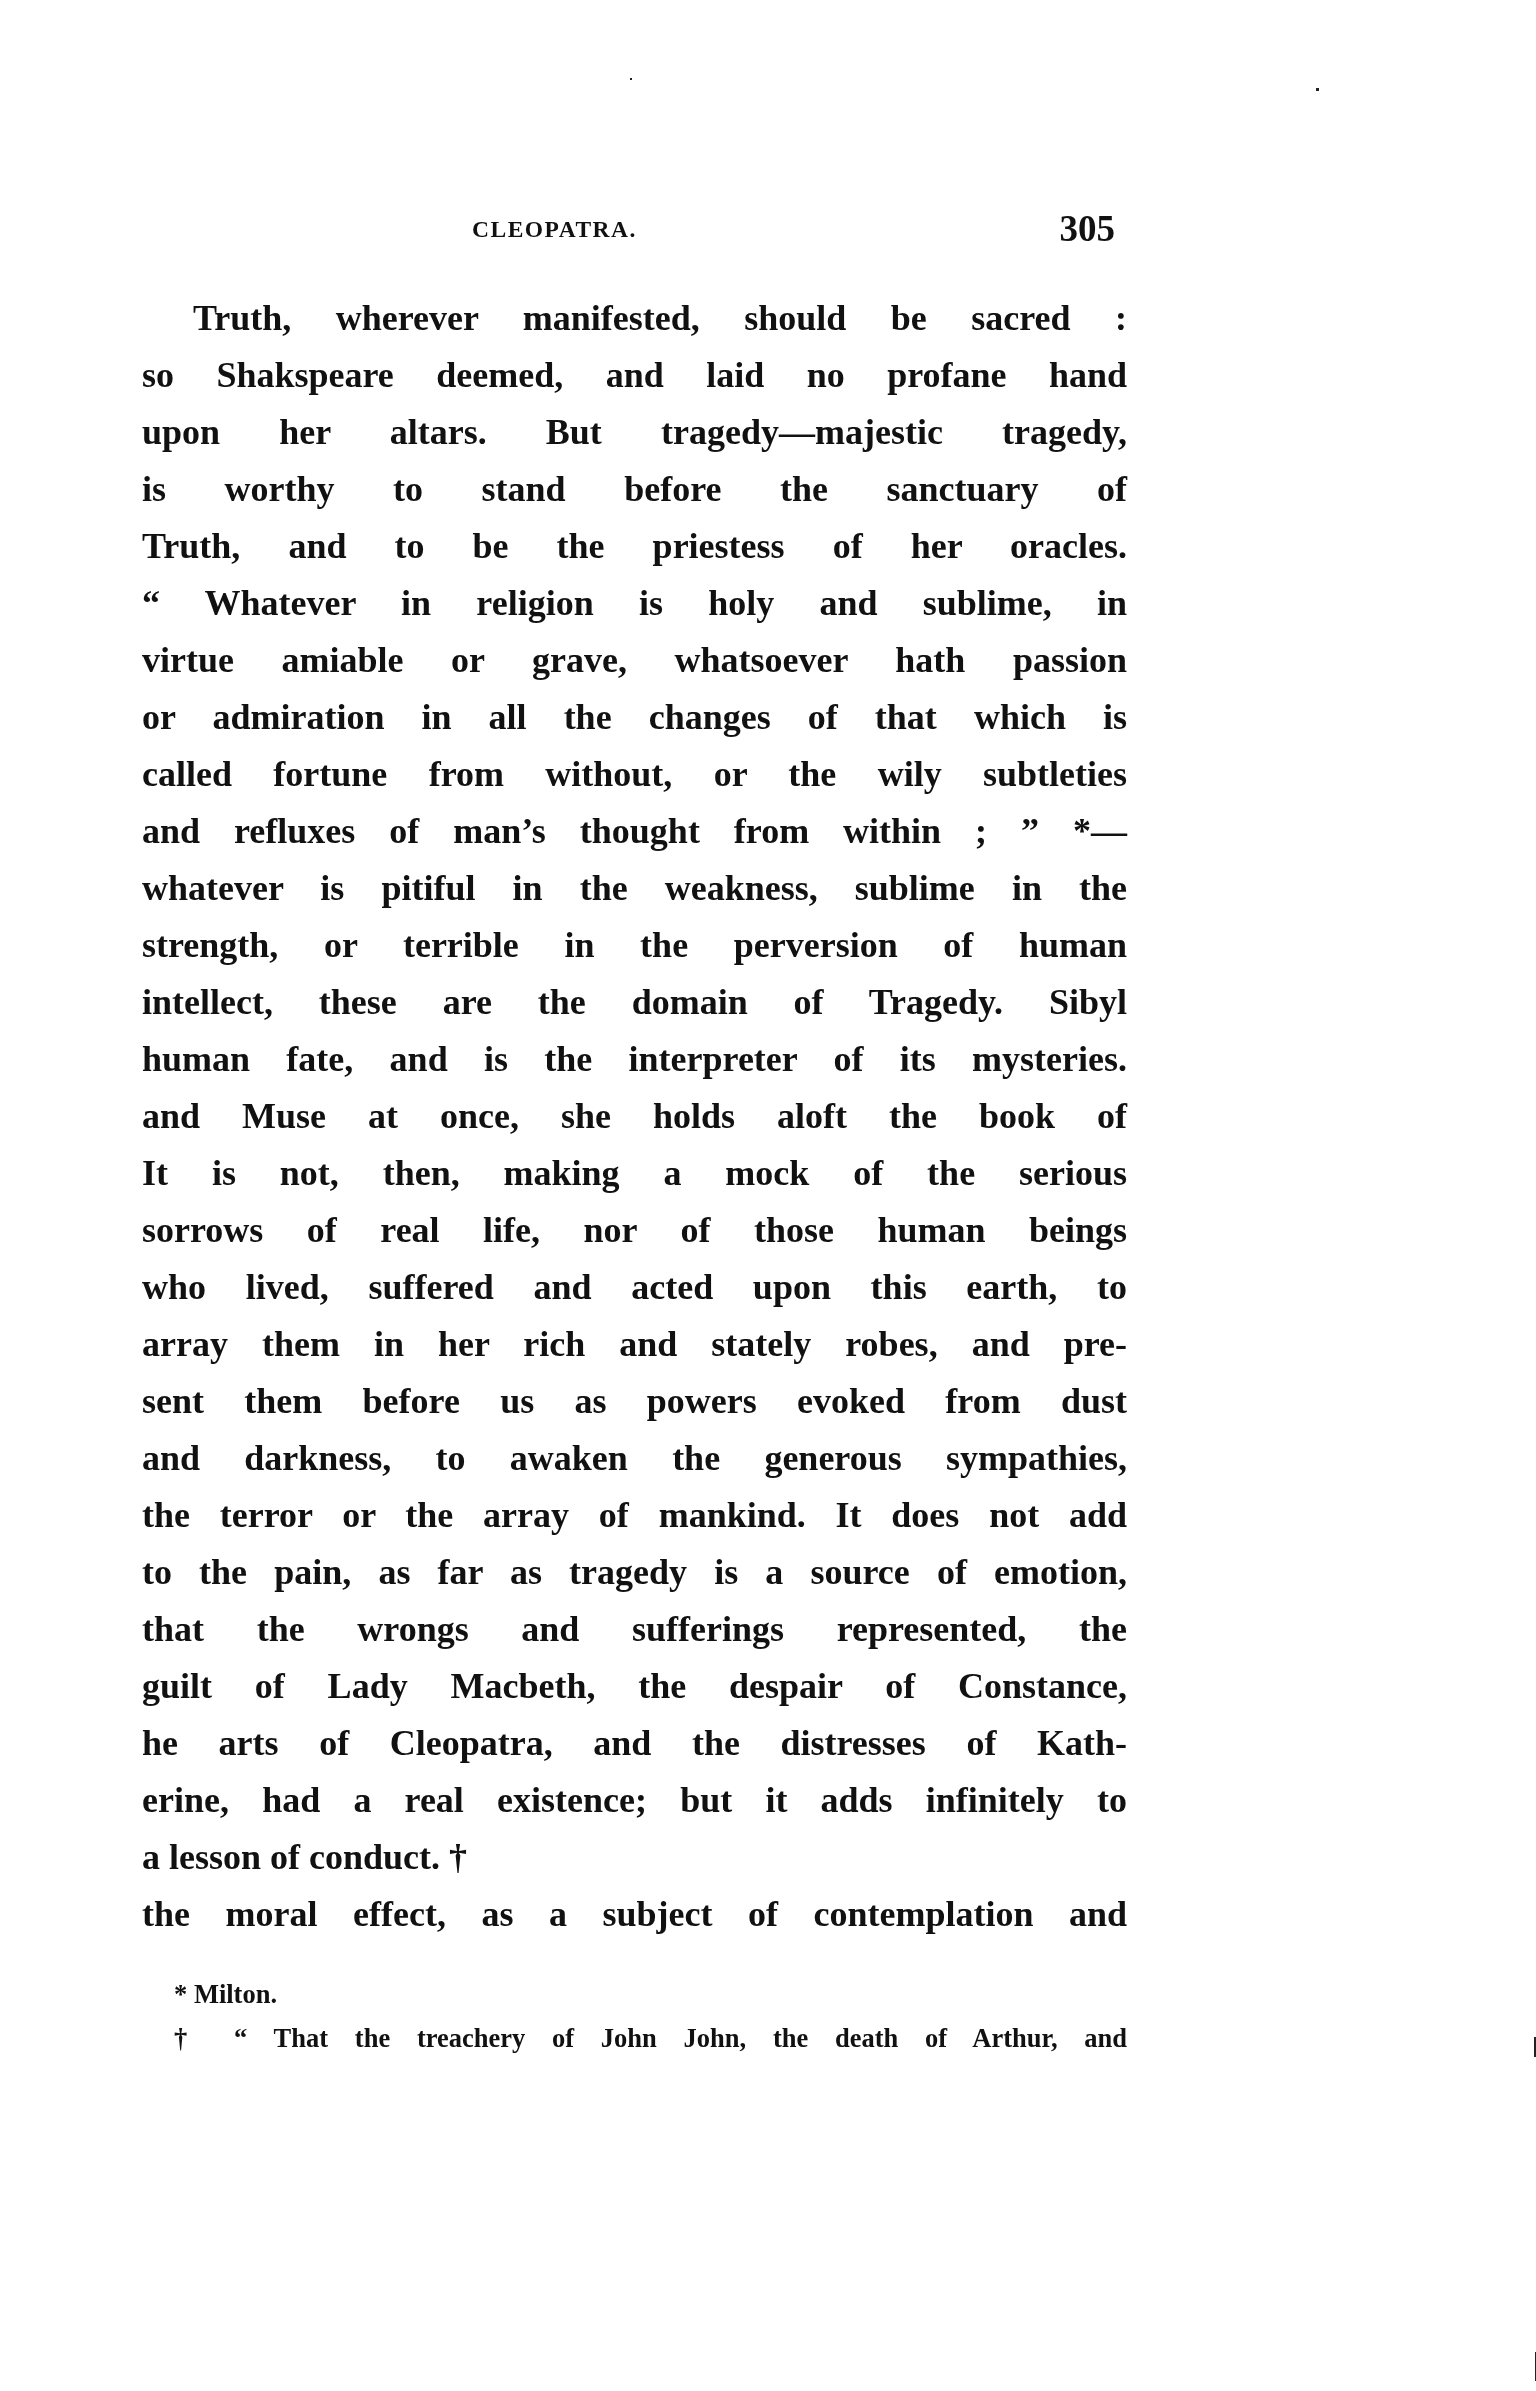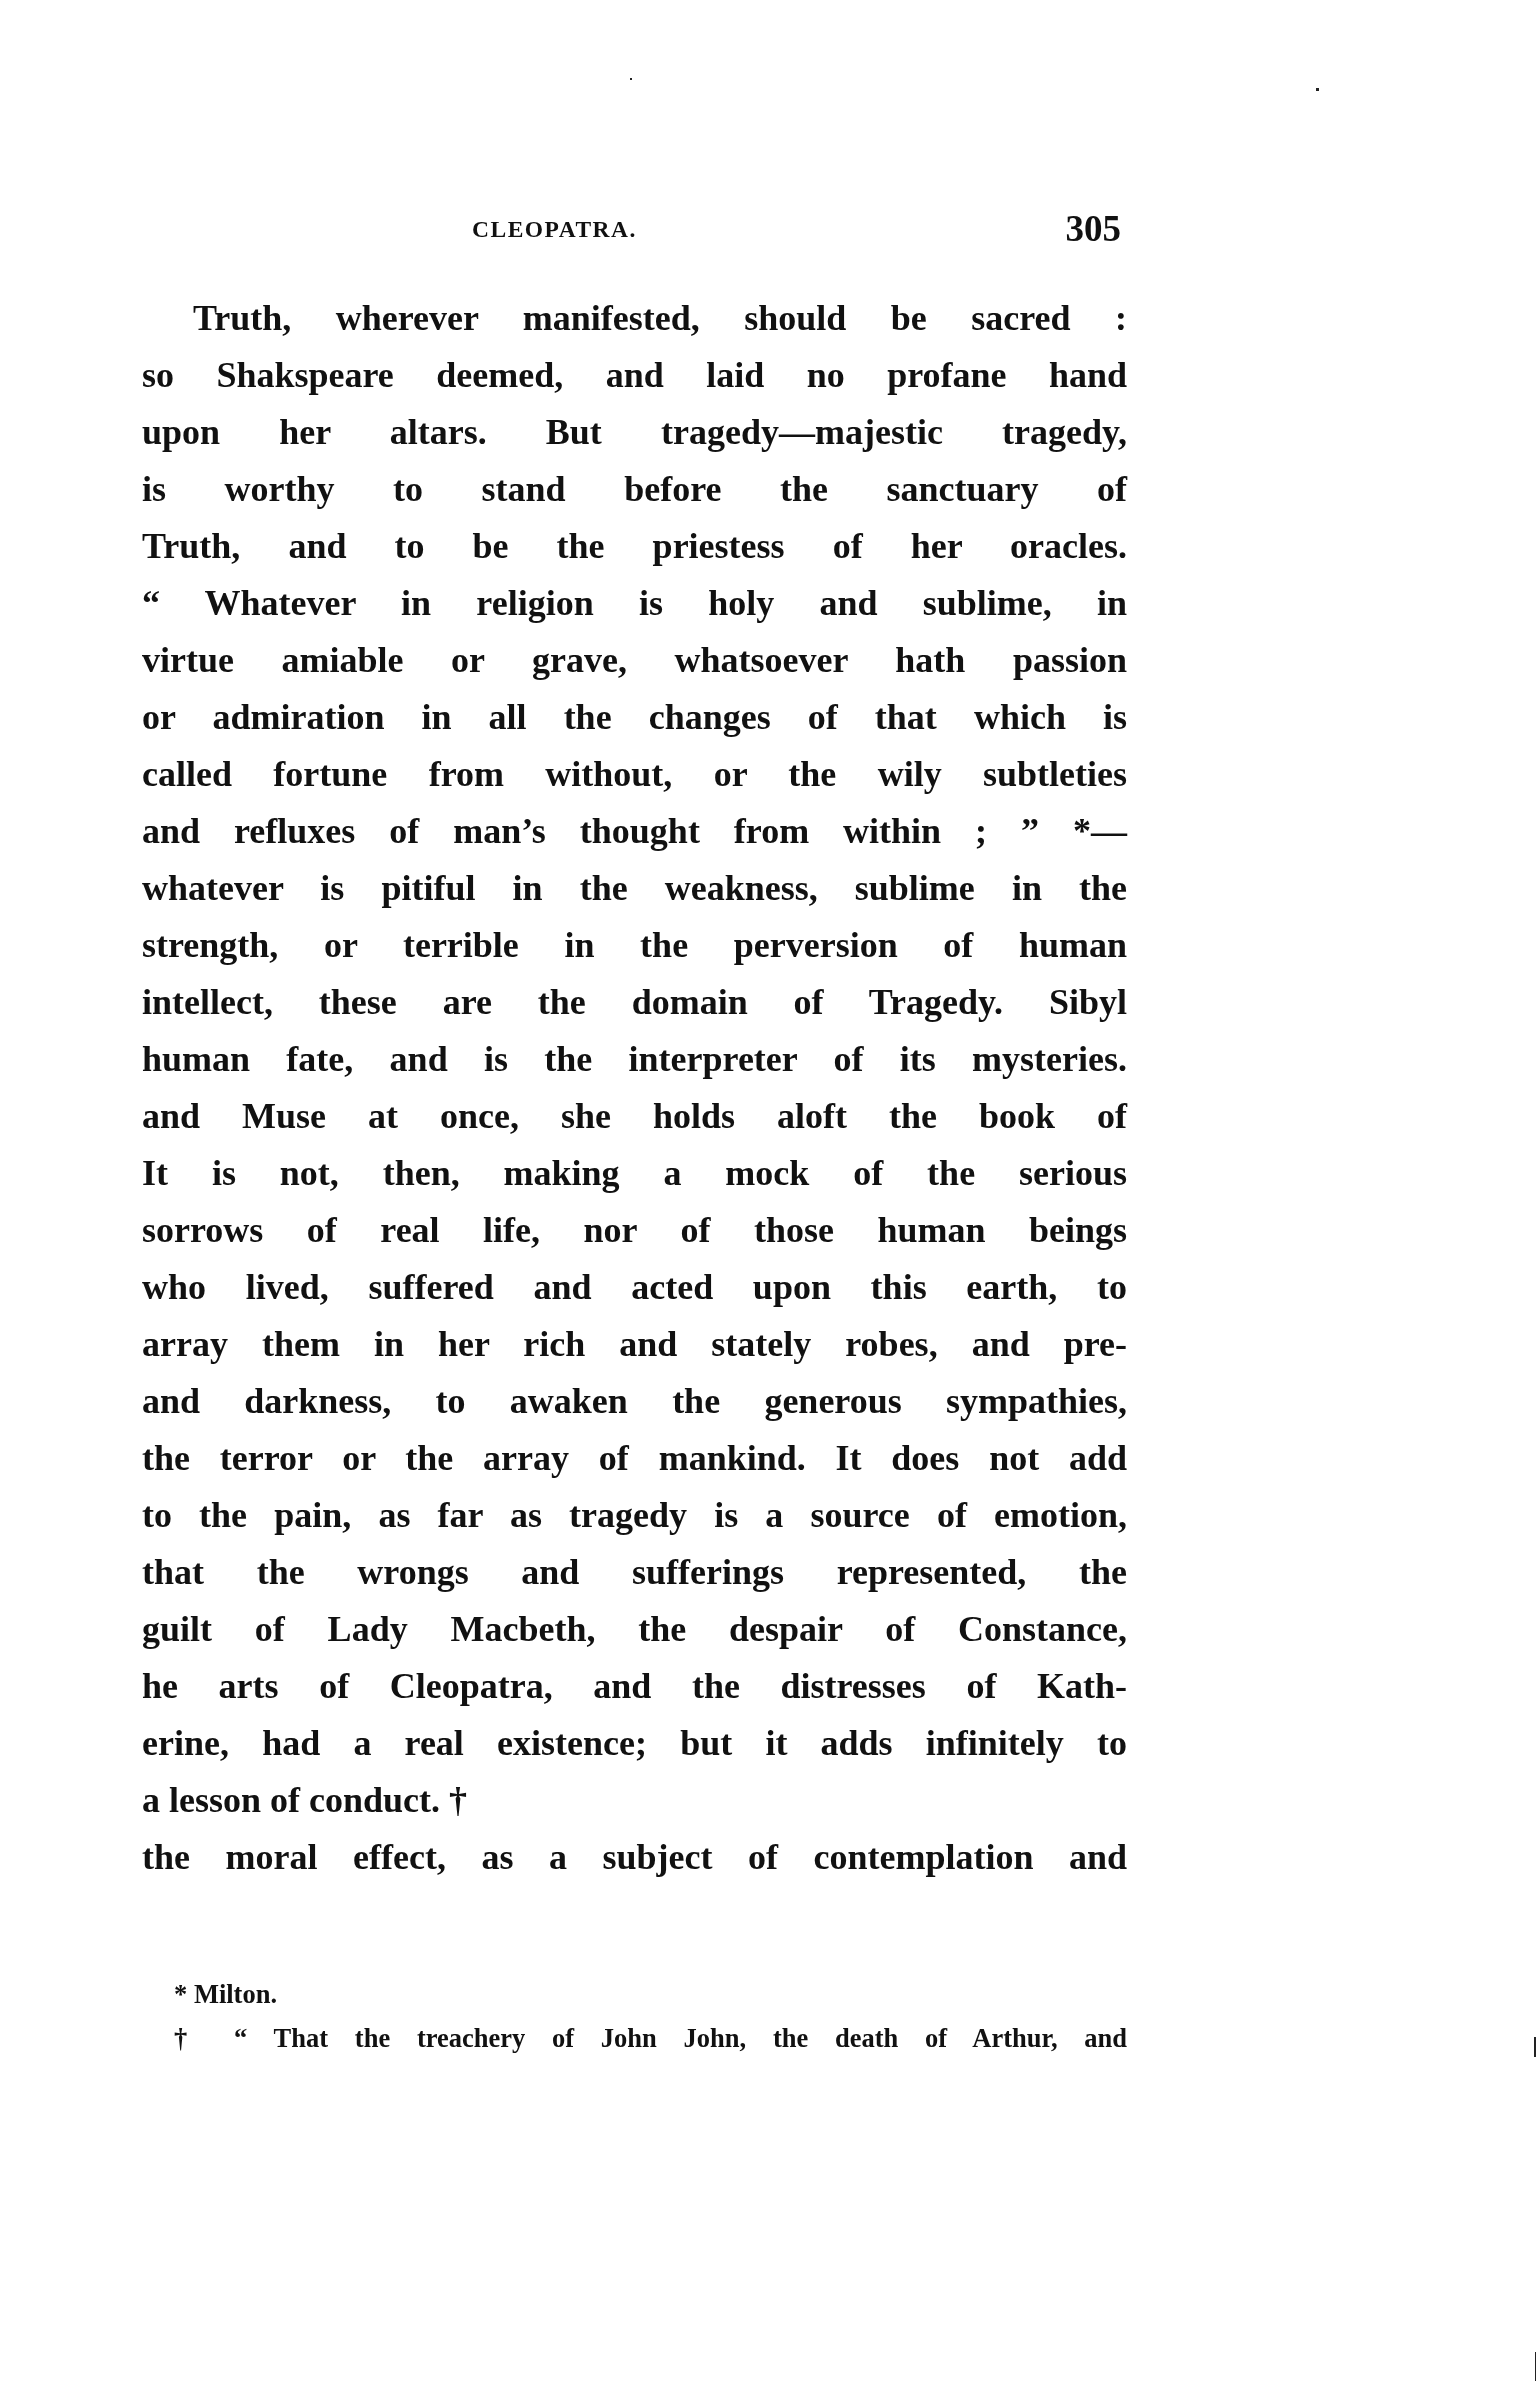--- a/index.html
+++ b/index.html
@@ -1,20 +1,20 @@
 <!DOCTYPE html>
 <html><head>
 <meta charset="utf-8">
 <style>
   html, body { margin: 0; padding: 0; background: #ffffff; }
   body { width: 1537px; height: 2392px; position: relative; overflow: hidden; font-family: "Liberation Serif", "DejaVu Serif", serif; color: #111111; }
   .page { position: absolute; left: 0; top: 0; width: 1492px; height: 2392px; background: #ffffff; }
   .running-head { position: absolute; top: 210px; left: 142px; width: 985px; height: 39px; }
   .running-title { position: absolute; left: 330px; top: 5.9px; font-weight: bold; font-size: 23.5px; letter-spacing: 1.5px; font-variant: small-caps; }
-  .page-number { position: absolute; right: 6px; top: 0; font-weight: bold; font-size: 37px; line-height: 37px; }
+  .page-number { position: absolute; right: 12px; top: 0; font-weight: bold; font-size: 37px; line-height: 37px; }
   .body-text { position: absolute; left: 142px; top: 290px; width: 985px; }
   .line { display: block; height: 57px; line-height: 57px; font-size: 36px; text-align: justify; text-align-last: justify; white-space: nowrap; overflow: visible; font-weight: bold; }
   .line.first { padding-left: 51px; }
   .line.last { text-align: left; text-align-last: left; }
   .line span { display: block; text-align: justify; text-align-last: justify; white-space: normal; }
   .line.last span { text-align-last: left; }
   .footnotes { position: absolute; left: 174px; top: 1972px; width: 953px; font-weight: bold; font-size: 26.5px; }
   .footnote { display: block; height: 44px; line-height: 44px; white-space: nowrap; }
   .footnote.second { text-align: justify; text-align-last: justify; }
   .scan-mark { position: absolute; background: #222; }
@@ -81,20 +81,23 @@
     <div class="line">
         <span>sorrows of real life, nor of those human beings</span>
       </div>
     <div class="line">
         <span>who lived, suffered and acted upon this earth, to</span>
       </div>
     <div class="line">
         <span>array them in her rich and stately robes, and pre-</span>
       </div>
     <div class="line">
+        <span>sent them before us as powers evoked from dust</span>
+      </div>
+    <div class="line">
         <span>and darkness, to awaken the generous sympathies,</span>
       </div>
     <div class="line">
         <span>the terror or the array of mankind. It does not add</span>
       </div>
     <div class="line">
         <span>to the pain, as far as tragedy is a source of emotion,</span>
       </div>
     <div class="line">
         <span>that the wrongs and sufferings represented, the</span>

